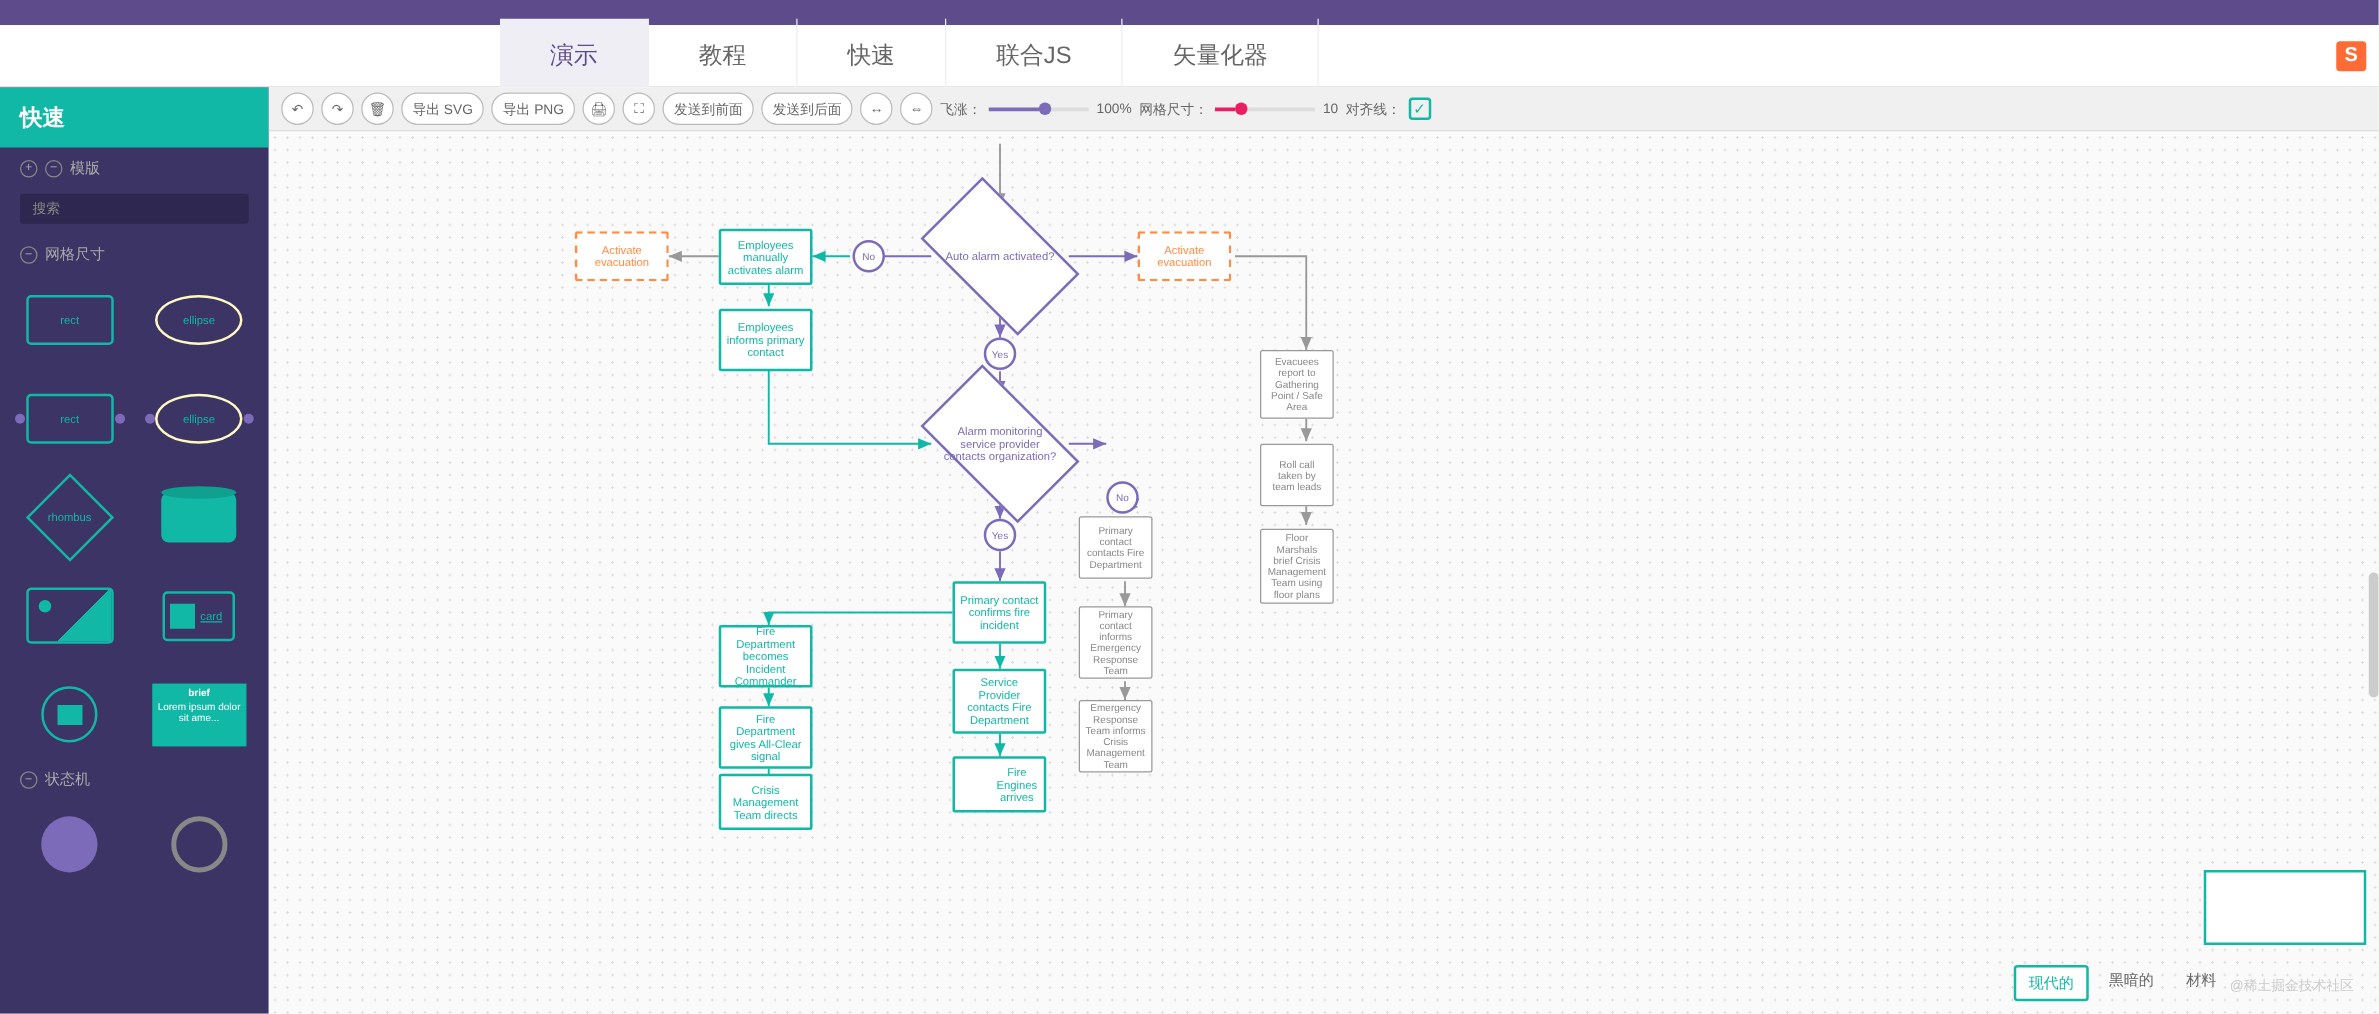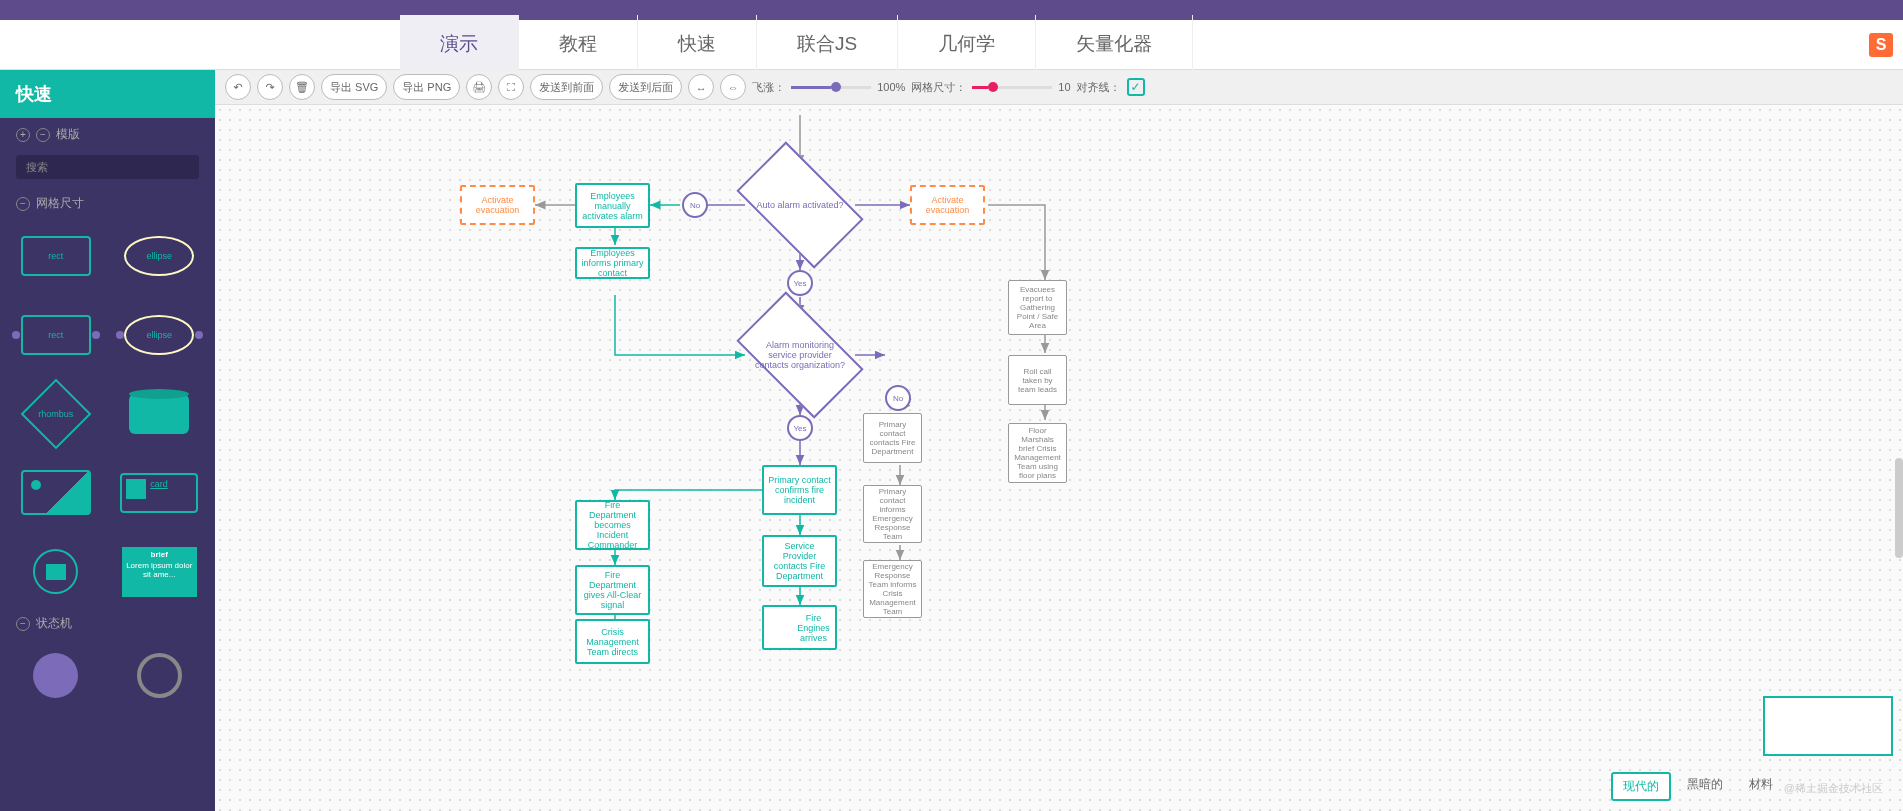--- a/index.html
+++ b/index.html
@@ -23,21 +23,21 @@
 .shape-ellipse { width: 70px; height: 40px; border: 2px solid #fef9c3; border-radius: 50%; display: flex; align-items: center; justify-content: center; font-size: 9px; color: #11b8a5; }
 .shape-rect-ports::before, .shape-rect-ports::after { content: ''; position: absolute; width: 8px; height: 8px; background: #7c6bb8; border-radius: 50%; }
 .shape-rect-ports::before { left: -4px; top: 50%; transform: translateY(-50%); }
 .shape-rect-ports::after { right: -4px; top: 50%; transform: translateY(-50%); }
 .shape-rhombus { width: 50px; height: 50px; border: 2px solid #11b8a5; transform: rotate(45deg); display: flex; align-items: center; justify-content: center; }
 .shape-rhombus span { transform: rotate(-45deg); font-size: 9px; color: #11b8a5; }
 .shape-cylinder { width: 60px; height: 40px; background: #11b8a5; border-radius: 6px 6px 6px 6px; position: relative; }
 .shape-cylinder::before { content: ''; position: absolute; top: -5px; left: 0; right: 0; height: 10px; background: #0fa090; border-radius: 50%; }
 .shape-image { width: 70px; height: 45px; border: 2px solid #11b8a5; border-radius: 4px; background: linear-gradient(135deg, transparent 60%, #11b8a5 60%); position: relative; }
 .shape-image::before { content: ''; position: absolute; top: 8px; left: 8px; width: 10px; height: 10px; background: #11b8a5; border-radius: 50%; }
-.shape-card { width: 78px; height: 40px; border: 2px solid #11b8a5; border-radius: 4px; display: flex; align-items: flex-start; padding: 4px; gap: 4px; font-size: 9px; color: #11b8a5; text-decoration: underline; }
+.shape-card { width: 58px; height: 40px; border: 2px solid #11b8a5; border-radius: 4px; display: flex; align-items: center; padding: 4px; gap: 4px; font-size: 9px; color: #11b8a5; text-decoration: underline; }
 .shape-card-icon { width: 20px; height: 20px; background: #11b8a5; }
 .shape-header-card { width: 75px; height: 50px; border: 1px solid #11b8a5; background: #11b8a5; font-size: 8px; color: #fff; text-align: center; padding: 2px; }
 .shape-header-card .hdr { font-weight: bold; margin-bottom: 2px; }
 .shape-circle-img { width: 45px; height: 45px; border: 2px solid #11b8a5; border-radius: 50%; display: flex; align-items: center; justify-content: center; }
 .state-circle { width: 45px; height: 45px; border-radius: 50%; }
 .state-purple { background: #7c6bb8; }
 .state-gray { border: 4px solid #888; }
 .canvas-area { flex: 1; background: #fafafa; position: relative; overflow: hidden; }
 .toolbar { height: 35px; background: #f0f0f0; border-bottom: 1px solid #ddd; display: flex; align-items: center; padding: 0 10px; gap: 6px; font-size: 11px; color: #666; }
 .tool-btn { width: 26px; height: 26px; border: 1px solid #bbb; border-radius: 50%; background: #fff; display: flex; align-items: center; justify-content: center; cursor: pointer; font-size: 11px; }
@@ -67,21 +67,20 @@
 <body>
 
 <div class="top-bar"></div>
 
 <div class="nav-bar">
   <div class="nav-tabs">
     <div class="nav-tab active">演示</div>
     <div class="nav-tab">教程</div>
     <div class="nav-tab">快速</div>
     <div class="nav-tab">联合JS</div>
-    <div class="nav-tab">几何学</div>
     <div class="nav-tab">矢量化器</div>
   </div>
   <div class="logo-s">S</div>
 </div>
 
 <div class="main">
   <div class="sidebar">
     <div class="sidebar-header">快速</div>
     <div class="section-header">
       <span class="expand-icon">+</span>
@@ -215,21 +214,21 @@
         <path d="M 700 100 L 735 100" stroke="#999" fill="none" stroke-width="1.5" marker-end="url(#arr-gray)"></path>
       </svg>
 
       <div class="node node-decision" style="left:530px;top:65px;">
           <span>Auto alarm activated?</span>
         </div>
       <div class="node node-circle" style="left:467px;top:87px;">No</div>
       <div class="node node-process-teal" style="left:360px;top:78px;">Employees manually activates alarm</div>
       <div class="node node-dashed" style="left:245px;top:80px;">Activate evacuation</div>
       <div class="node node-dashed" style="left:695px;top:80px;">Activate evacuation</div>
-      <div class="node node-process-teal" style="left:360px;top:142px;height:32px;">Employees informs primary contact</div>
+      <div class="node node-process-teal" style="left:360px;top:142px;height:50px;">Employees informs primary contact</div>
       <div class="node node-circle" style="left:572px;top:165px;">Yes</div>
       <div class="node node-decision" style="left:530px;top:215px;">
           <span>Alarm monitoring service provider contacts organization?</span>
         </div>
       <div class="node node-circle" style="left:670px;top:280px;">No</div>
       <div class="node node-circle" style="left:572px;top:310px;">Yes</div>
       <div class="node node-process-teal" style="left:547px;top:360px;height:50px;">Primary contact confirms fire incident</div>
       <div class="node node-process-teal" style="left:547px;top:430px;height:52px;">Service Provider contacts Fire Department</div>
       <div class="node node-process-teal" style="left:547px;top:500px;padding-left:32px;">Fire Engines arrives</div>
       <div class="node node-process-teal" style="left:360px;top:395px;height:50px;">Fire Department becomes Incident Commander</div>

